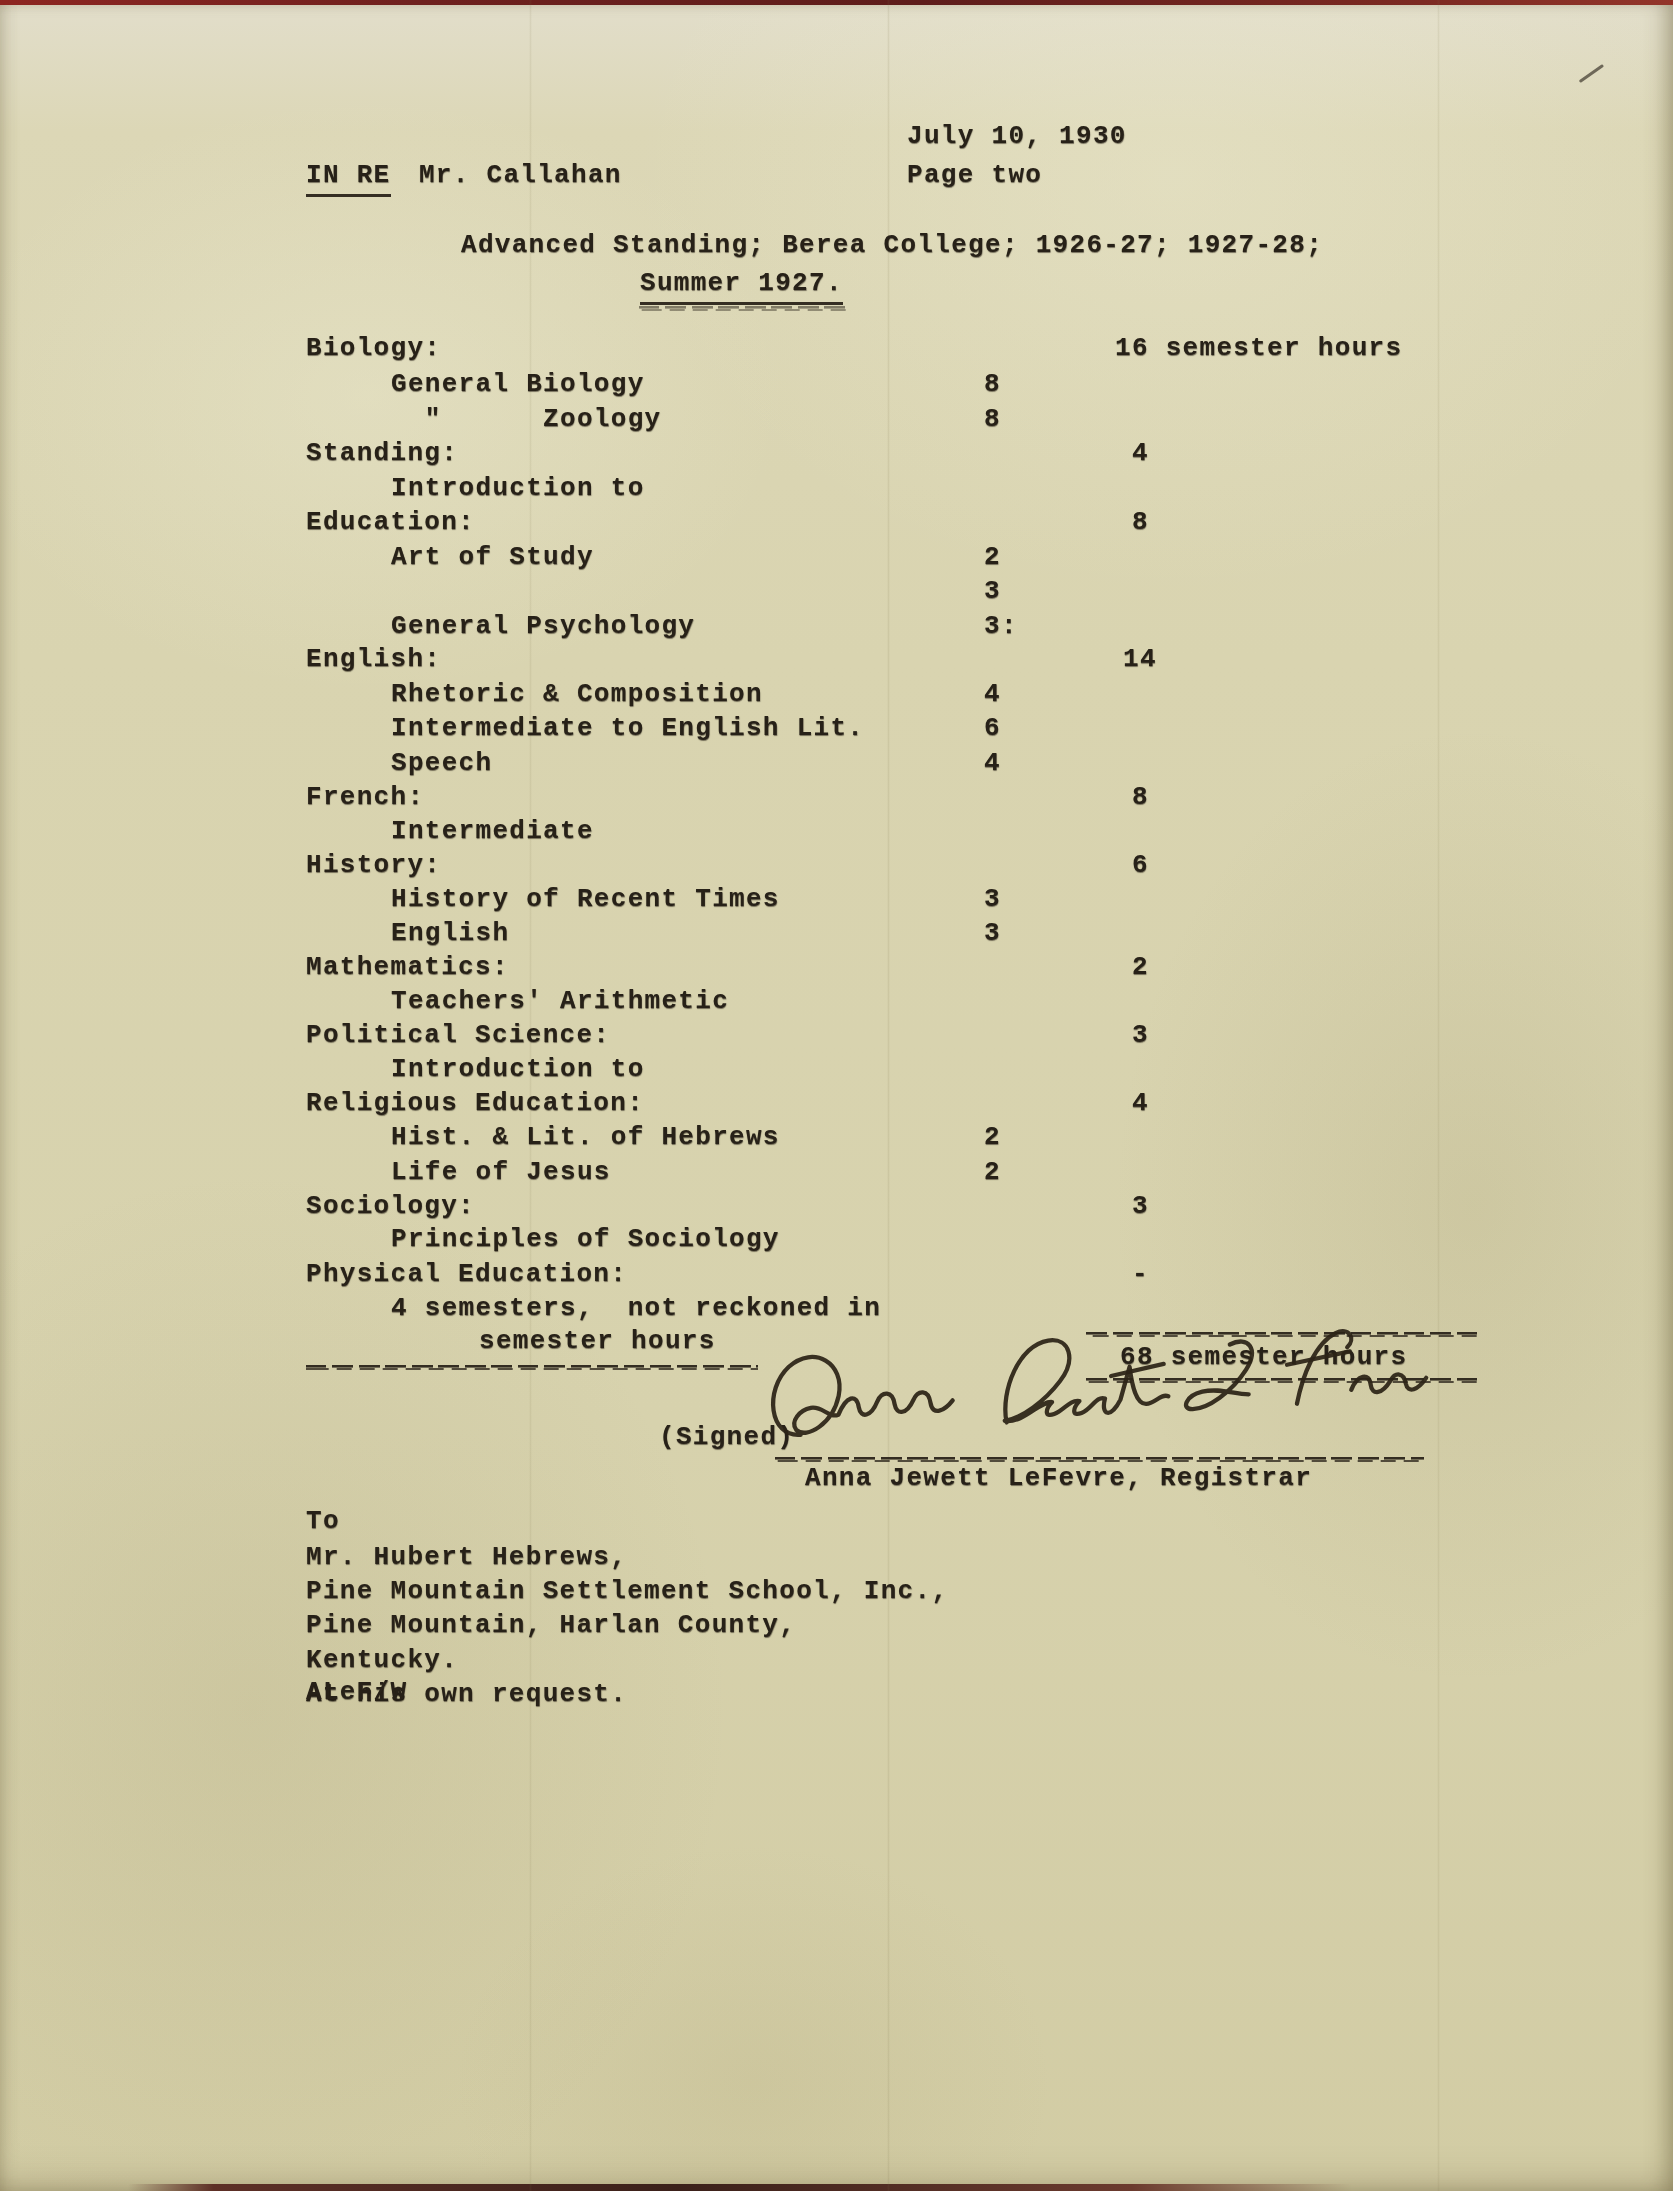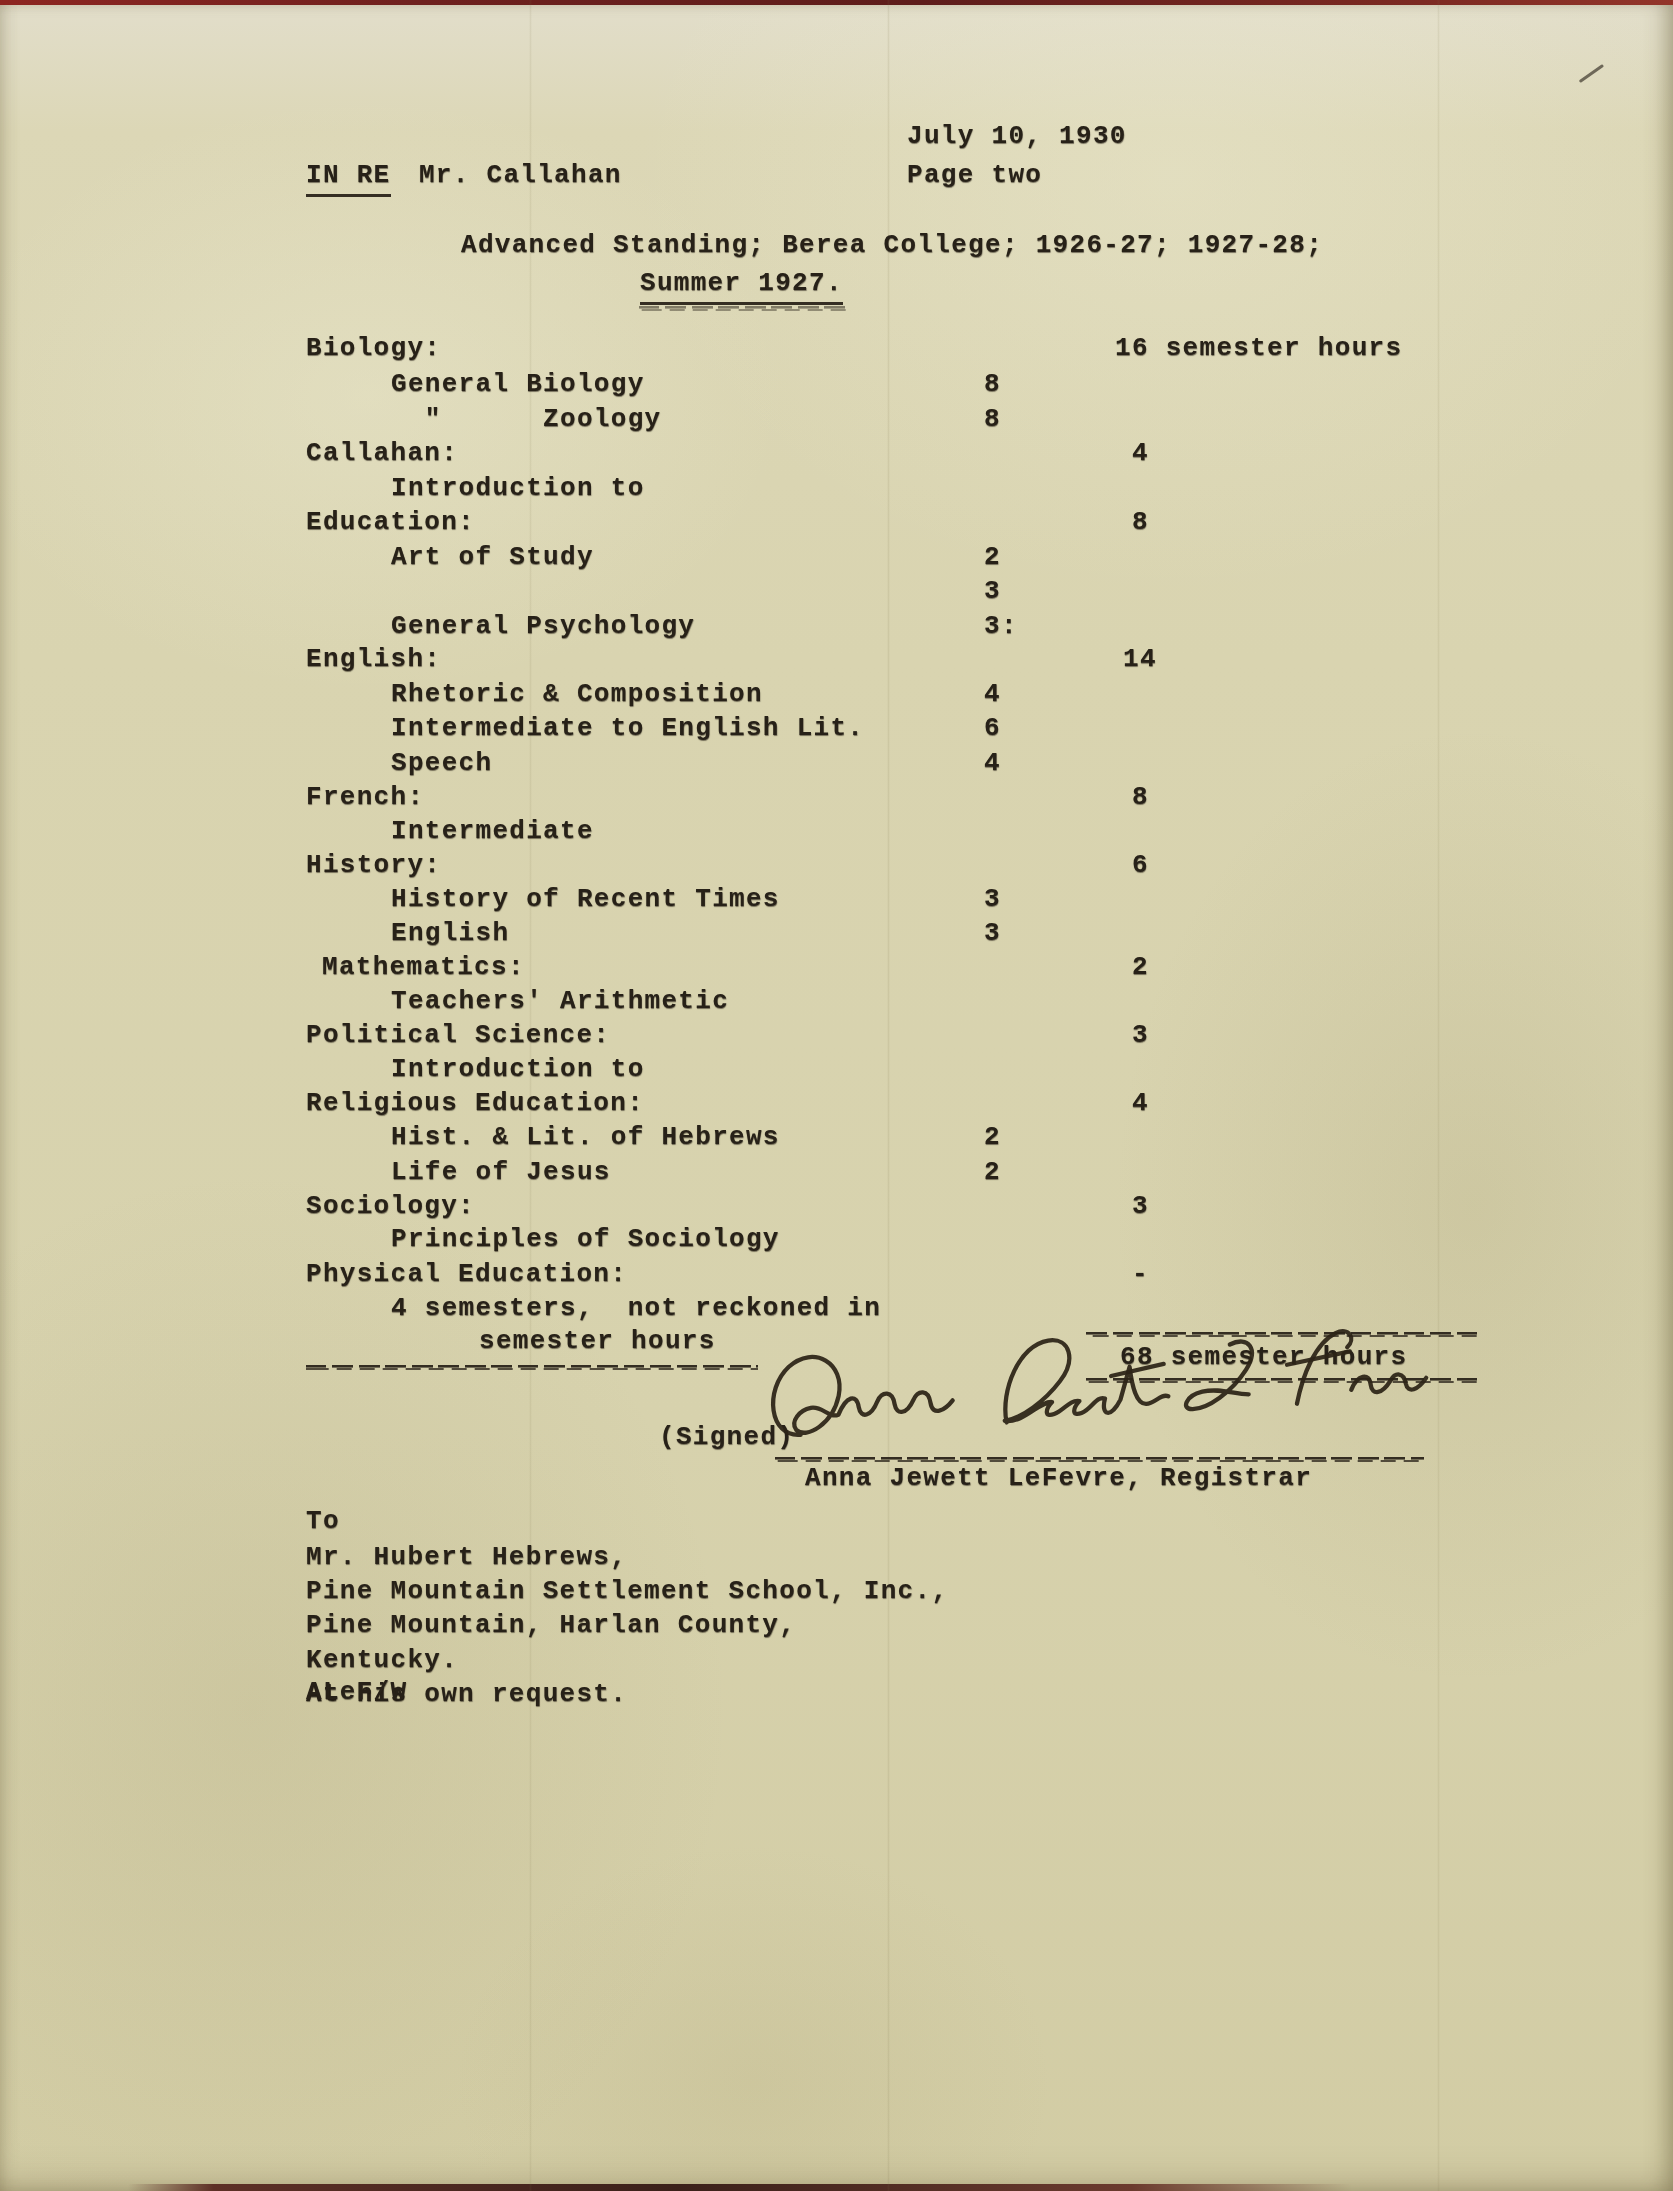--- a/index.html
+++ b/index.html
@@ -77,21 +77,21 @@
   </div>
   <div class="line" style="top:368px">
     <span class="t" style="left:391px">General Biology</span>
     <span class="t" style="left:984px">8</span>
   </div>
   <div class="line" style="top:403px">
     <span class="t" style="left:391px">  "      Zoology</span>
     <span class="t" style="left:984px">8</span>
   </div>
   <div class="line" style="top:437px">
-    <span class="t" style="left:306px">Callahan:</span>
+    <span class="t" style="left:306px">Standing:</span>
     <span class="t" style="left:1132px">4</span>
   </div>
   <div class="line" style="top:472px">
     <span class="t" style="left:391px">Introduction to</span>
   </div>
   <div class="line" style="top:506px">
     <span class="t" style="left:306px">Education:</span>
     <span class="t" style="left:1132px">8</span>
   </div>
   <div class="line" style="top:541px">
@@ -134,21 +134,21 @@
   </div>
   <div class="line" style="top:883px">
     <span class="t" style="left:391px">History of Recent Times</span>
     <span class="t" style="left:984px">3</span>
   </div>
   <div class="line" style="top:917px">
     <span class="t" style="left:391px">English</span>
     <span class="t" style="left:984px">3</span>
   </div>
   <div class="line" style="top:951px">
-    <span class="t" style="left:322px">Mathematics:</span>
+    <span class="t" style="left:306px">Mathematics:</span>
     <span class="t" style="left:1132px">2</span>
   </div>
   <div class="line" style="top:985px">
     <span class="t" style="left:391px">Teachers' Arithmetic</span>
   </div>
   <div class="line" style="top:1019px">
     <span class="t" style="left:306px">Political Science:</span>
     <span class="t" style="left:1132px">3</span>
   </div>
   <div class="line" style="top:1053px">

